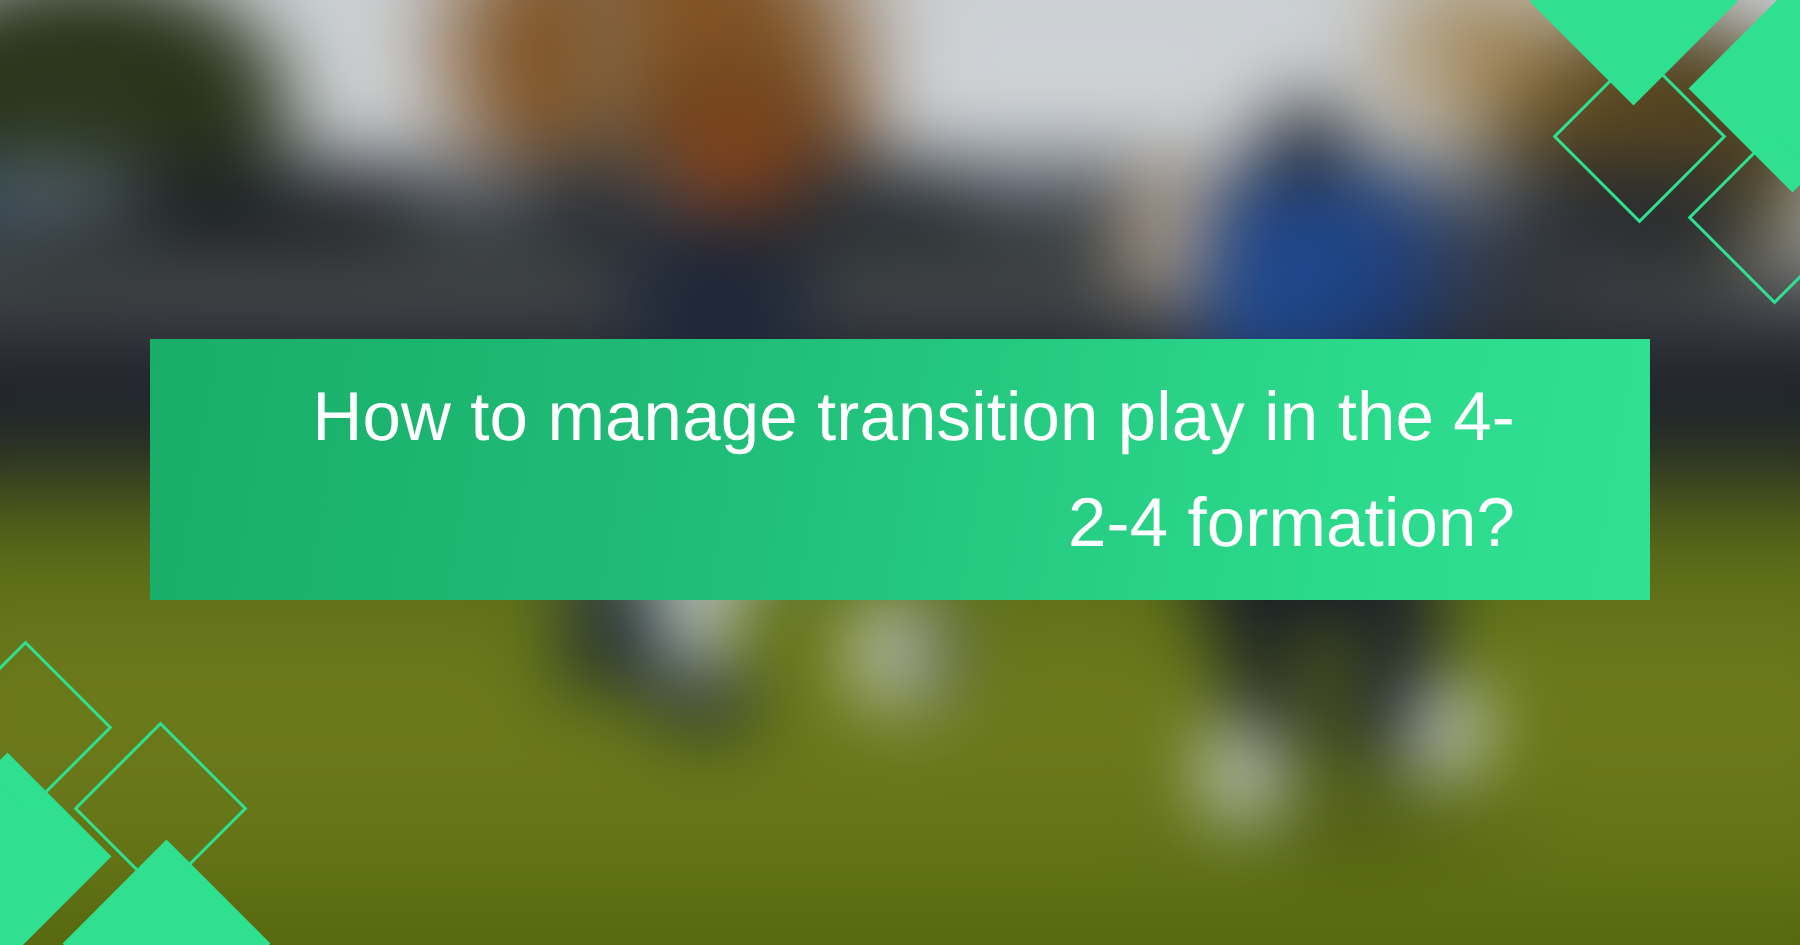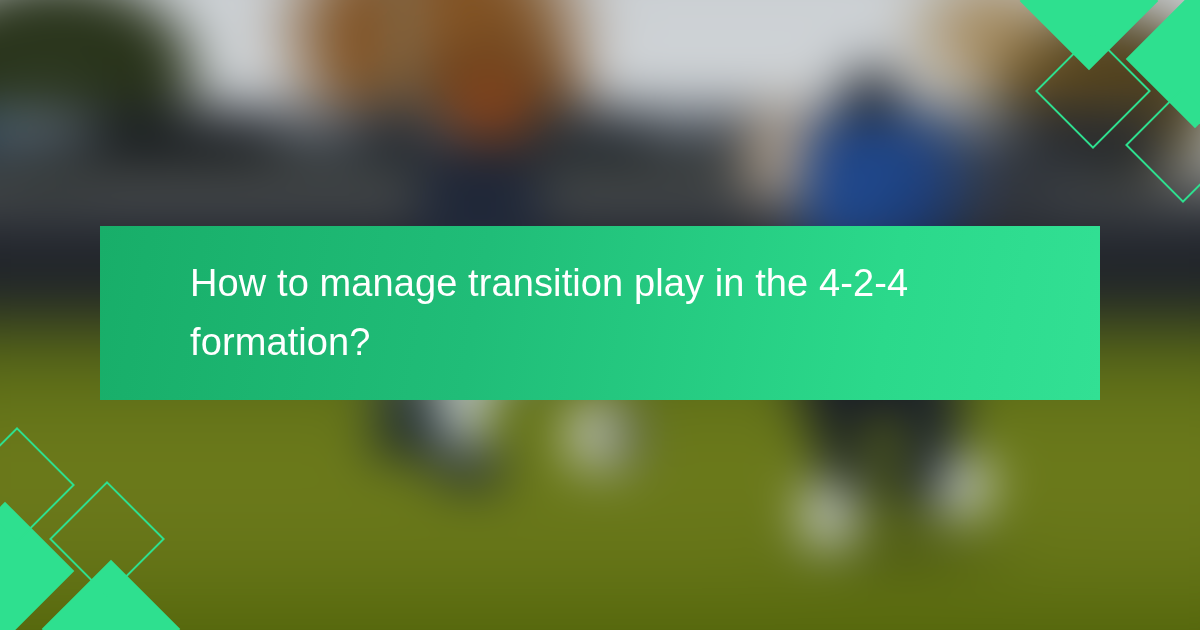--- a/index.html
+++ b/index.html
@@ -295,24 +295,24 @@
     background: linear-gradient(100deg, #18ae69 0%, #20bd78 38%, #2bd98b 78%, #32e094 100%);
     display: flex;
     align-items: center;
     justify-content: center;
     padding: 0 90px;
     box-sizing: border-box;
   }
   #title {
     margin: 0;
     color: #ffffff;
-    font-size: 38px;
+    font-size: 46px;
     font-weight: 400;
     line-height: 1.55;
-    text-align: left;
+    text-align: right;
     letter-spacing: .1px;
   }
 </style>
 </head>
 <body>
 
 <div id="card">
 
   <div class="photo">
     <div class="photo-base"></div>

